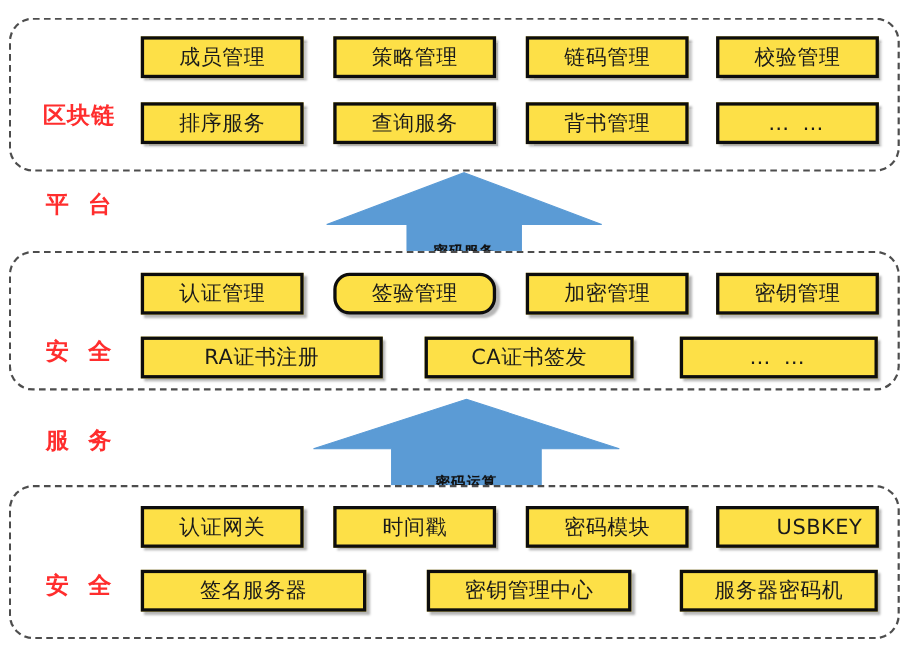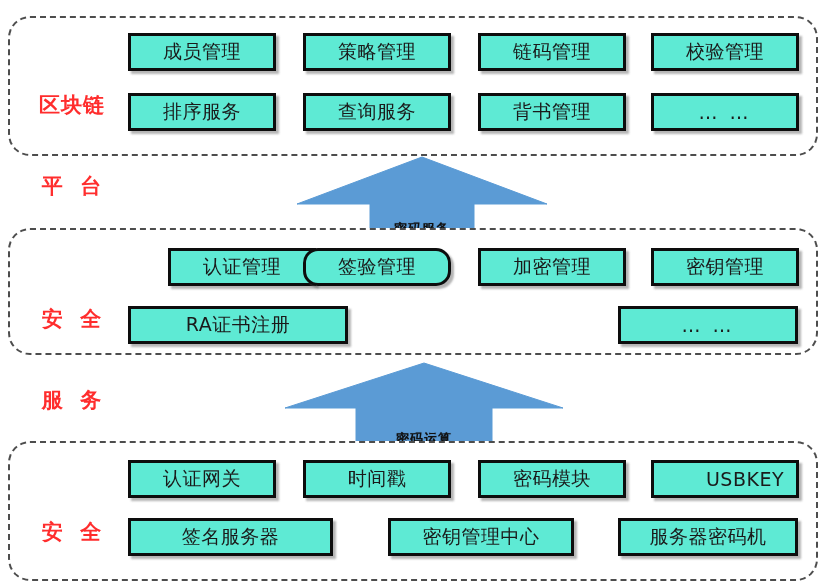--- a/index.html
+++ b/index.html
@@ -49,21 +49,21 @@
   #caption-platform { left: 22px; top: 38px;  width: 100px; }
   #caption-service  { left: 22px; top: 252px; width: 100px; }
   #caption-resource { left: 22px; top: 465px; width: 100px; }
   .layer-caption .cap-line { display: block; }
 
   
   .box {
     position: absolute;
     box-sizing: border-box;
     border: 3px solid #0d0d0d;
-    background: #5eead4;
+    background: #fde047;
     box-shadow: 3px 3px 2px rgba(90,90,90,0.45);
     display: flex;
     align-items: center;
     justify-content: center;
     font-size: 19px;
     color: #1a1a1a;
     letter-spacing: 0.5px;
     white-space: nowrap;
     font-family: "DejaVu Sans", "Liberation Sans", sans-serif;
   }
@@ -120,26 +120,27 @@
     <div class="arrow-label" id="arrow-service-label">密码服务</div>
   </div>
 
   <div class="layer" id="layer-service"></div>
 
   <div class="layer-caption" id="caption-service">
     <span class="cap-line">安  全</span>
     <span class="cap-line">服  务</span>
   </div>
 
-  <div class="box" style="left:128px; top:248px; width:148px; height:38px;margin-left:40px;">认证管理</div>
+  <div class="box" style="left:128px; top:248px; width:148px; height:38px;">认证管理</div>
   <div class="box" style="left:303px; top:248px; width:148px; height:38px;border-radius:15px;">签验管理</div>
   <div class="box" style="left:478px; top:248px; width:148px; height:38px;">加密管理</div>
   <div class="box" style="left:651px; top:248px; width:148px; height:38px;">密钥管理</div>
 
   <div class="box" style="left:128px; top:306px; width:220px; height:38px;">RA证书注册</div>
+  <div class="box" style="left:386px; top:306px; width:190px; height:38px;">CA证书签发</div>
   <div class="box ellipsis" style="left:618px; top:306px; width:180px; height:38px;">… …</div>
 
   <div class="arrow-wrap" id="arrow-operation-wrap">
     <svg width="280" height="82" viewBox="0 0 280 82" xmlns="http://www.w3.org/2000/svg">
       <polygon points="140,1 279,46 208,46 208,81 72,81 72,46 1,46" fill="#5B9BD5" stroke="#5B9BD5" stroke-width="1"></polygon>
     </svg>
     <div class="arrow-label" id="arrow-operation-label">密码运算</div>
   </div>
 
   <div class="layer" id="layer-resource"></div>

